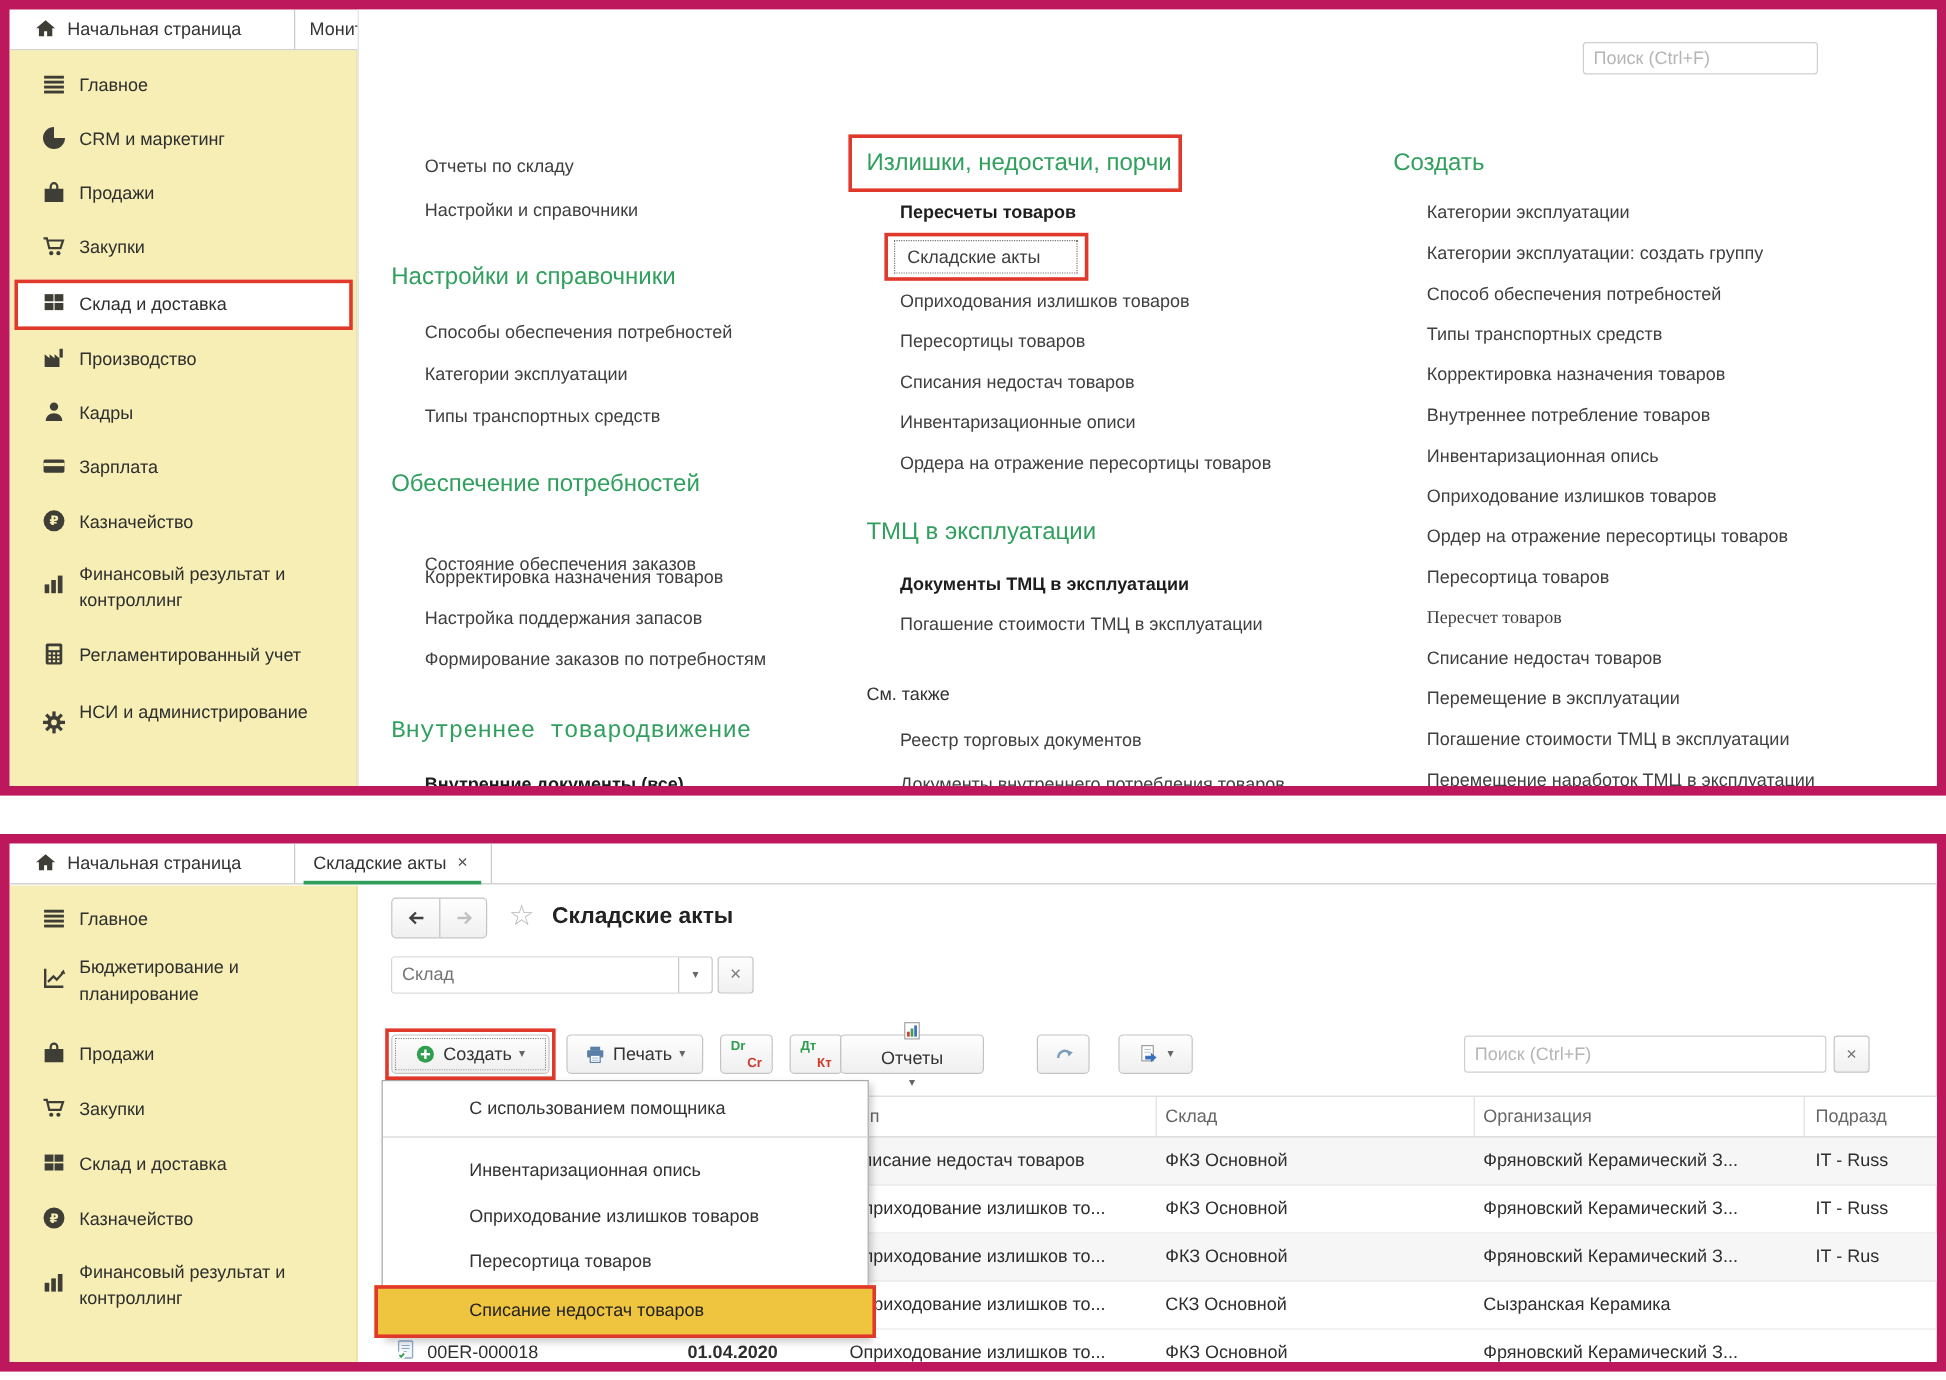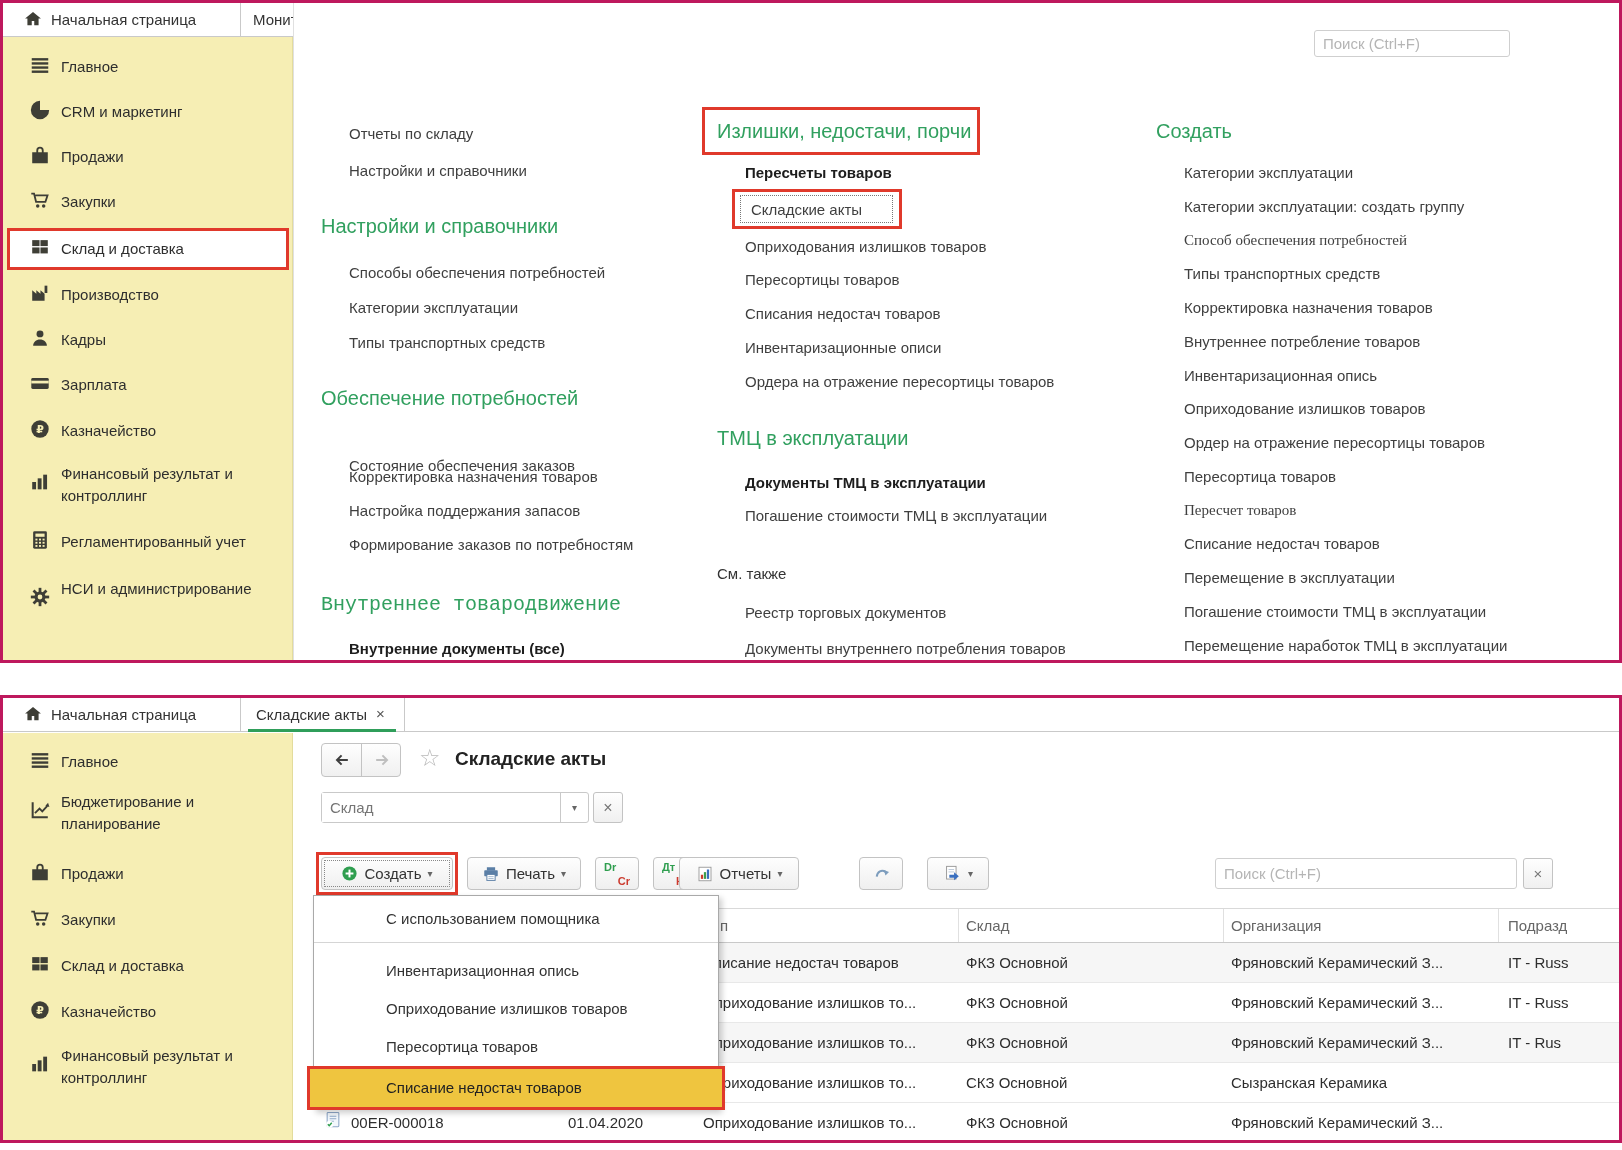--- a/index.html
+++ b/index.html
@@ -1,18 +1,18 @@
 <!DOCTYPE html>
 <html><head>
 <meta charset="utf-8">
 <style>
   * { margin:0; padding:0; box-sizing:border-box; }
   html,body { width:1622px; height:1150px; background:#fff; font-family:"Liberation Sans","DejaVu Sans",sans-serif; position:relative; }
   .abs { position:absolute; white-space:nowrap; }
-  .panel { position:absolute; border:3px solid #be185d; background:#fff; overflow:hidden; }
+  .panel { position:absolute; border:8px solid #be185d; background:#fff; overflow:hidden; }
   .tabbar { position:absolute; left:0; top:0; right:0; height:34px; background:#fff; border-bottom:1px solid #c9c9c9; }
   .vsep { position:absolute; top:0; bottom:0; width:1px; background:#c9c9c9; }
   .tab-label { font-size:15px; color:#333; }
   .sidebar { position:absolute; left:0; top:34px; bottom:0; width:290px; background:#f6eeb4; border-right:1px solid #e3dc9c; }
   .side-item { position:absolute; left:0; width:290px; cursor:default; }
   .side-icon { position:absolute; left:26px; top:-2px; }
   .side-label { position:absolute; left:58px; font-size:15px; color:#2e2e2e; line-height:22px; }
   .menu-overlay { position:absolute; left:290px; top:0; right:0; bottom:0; background:#fff; border-left:1px solid #e0e0e0; z-index:5; }
   .green-h { font-size:20px; color:#31a05f; }
   .mlink { font-size:15px; color:#3f3f3f; }
@@ -188,21 +188,21 @@
     <span class="abs green-h" style="left:423px;top:424px;">ТМЦ в эксплуатации</span>
     <span class="abs mbold" style="left:451px;top:471px;">Документы ТМЦ в эксплуатации</span>
     <span class="abs mlink" style="left:451px;top:504px;">Погашение стоимости ТМЦ в эксплуатации</span>
     <span class="abs mlink" style="left:423px;top:562px;color:#333;">См. также</span>
     <span class="abs mlink" style="left:451px;top:601px;text-align:center;">Реестр торговых документов</span>
     <span class="abs mlink" style="left:451px;top:637px;">Документы внутреннего потребления товаров</span>
 
     <span class="abs green-h" style="left:862px;top:117px;">Создать</span>
     <span class="abs mlink" style="left:890px;top:161px;">Категории эксплуатации</span>
     <span class="abs mlink" style="left:890px;top:195px;">Категории эксплуатации: создать группу</span>
-    <span class="abs mlink" style="left:890px;top:229px;font-family:Liberation Serif, serif;">Способ обеспечения потребностей</span>
+    <span class="abs mlink" style="left:890px;top:229px;">Способ обеспечения потребностей</span>
     <span class="abs mlink" style="left:890px;top:262px;">Типы транспортных средств</span>
     <span class="abs mlink" style="left:890px;top:296px;">Корректировка назначения товаров</span>
     <span class="abs mlink" style="left:890px;top:330px;">Внутреннее потребление товаров</span>
     <span class="abs mlink" style="left:890px;top:364px;">Инвентаризационная опись</span>
     <span class="abs mlink" style="left:890px;top:397px;">Оприходование излишков товаров</span>
     <span class="abs mlink" style="left:890px;top:431px;">Ордер на отражение пересортицы товаров</span>
     <span class="abs mlink" style="left:890px;top:465px;">Пересортица товаров</span>
     <span class="abs mlink" style="left:890px;top:499px;font-family:Liberation Serif, serif;">Пересчет товаров</span>
     <span class="abs mlink" style="left:890px;top:532px;">Списание недостач товаров</span>
     <span class="abs mlink" style="left:890px;top:566px;">Перемещение в эксплуатации</span>
@@ -338,21 +338,21 @@
       <span style="position:absolute;left:0;top:-1px;color:#2f9e4f;font-size:11px;font-weight:bold;">Dr</span>
       <span style="position:absolute;right:0;bottom:-1px;color:#cc3b2f;font-size:11px;font-weight:bold;">Cr</span>
     </span>
   </div>
   <div class="tbtn" style="left:650px;top:159px;width:44px;height:33px;">
     <span style="position:relative;width:26px;height:24px;text-decoration:underline;">
       <span style="position:absolute;left:0;top:-1px;color:#2f9e4f;font-size:11px;font-weight:bold;">Дт</span>
       <span style="position:absolute;right:0;bottom:-1px;color:#cc3b2f;font-size:11px;font-weight:bold;">Кт</span>
     </span>
   </div>
-  <div class="tbtn" style="left:676px;top:159px;width:120px;height:33px;">
+  <div class="tbtn" style="left:692px;top:159px;width:120px;height:33px;flex-direction:column;">
     <span style="display:flex;">
         <svg width="18" height="18" viewBox="0 0 24 24">
           <rect x="4" y="3" width="16" height="18" fill="#fff" stroke="#999" stroke-width="1.2"></rect>
           <rect x="6.5" y="13" width="3" height="5.5" fill="#cc3b2f"></rect>
           <rect x="10.5" y="9.5" width="3" height="9" fill="#3f9e4d"></rect>
           <rect x="14.5" y="6" width="3" height="12.5" fill="#3a6fbf"></rect>
         </svg>
       </span>
     <span>Отчеты</span>
     <span class="caret">▾</span>
@@ -418,21 +418,21 @@
       <svg width="20" height="20" viewBox="0 0 24 24">
           <rect x="5" y="3" width="14" height="17" rx="1" fill="#f2f7fc" stroke="#8fa8c8" stroke-width="1.3"></rect>
           <line x1="8" y1="7.5" x2="16" y2="7.5" stroke="#8fa8c8" stroke-width="1.2"></line>
           <line x1="8" y1="10.5" x2="16" y2="10.5" stroke="#8fa8c8" stroke-width="1.2"></line>
           <line x1="8" y1="13.5" x2="13" y2="13.5" stroke="#8fa8c8" stroke-width="1.2"></line>
           <circle cx="8" cy="17" r="4.2" fill="#fff"></circle>
           <path d="M5.8 17l1.7 1.8 3-3.4" fill="none" stroke="#2f9e4f" stroke-width="1.8"></path>
         </svg>
     </span>
     <span class="abs cell" style="left:38px;top:11px;">00ER-000018</span>
-    <span class="abs cell" style="left:255px;top:11px;">01.04.2020</span>
+    <span class="abs cell" style="left:255px;top:11px;font-weight:bold;">01.04.2020</span>
     <span class="abs cell" style="left:390px;top:11px;">Оприходование излишков то...</span>
     <span class="abs cell" style="left:653px;top:11px;">ФКЗ Основной</span>
     <span class="abs cell" style="left:918px;top:11px;">Фряновский Керамический З...</span>
   </div>
 
   <div class="dd">
     <span class="dd-item" style="top:14px;">С использованием помощника</span>
     <span class="abs" style="left:0;right:0;top:46px;height:1px;background:#d5d5d5;"></span>
     <span class="dd-item" style="top:66px;">Инвентаризационная опись</span>
     <span class="dd-item" style="top:104px;">Оприходование излишков товаров</span>

